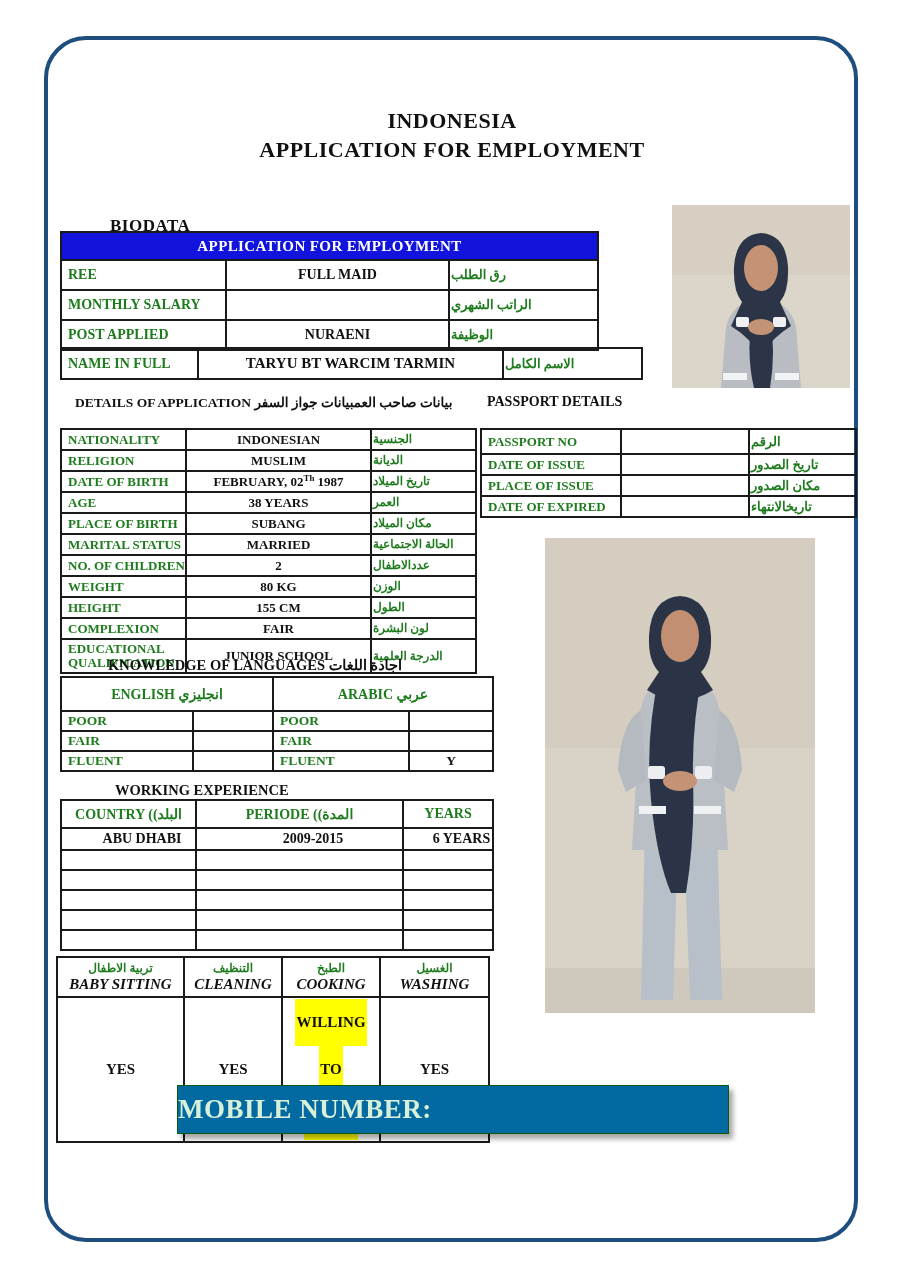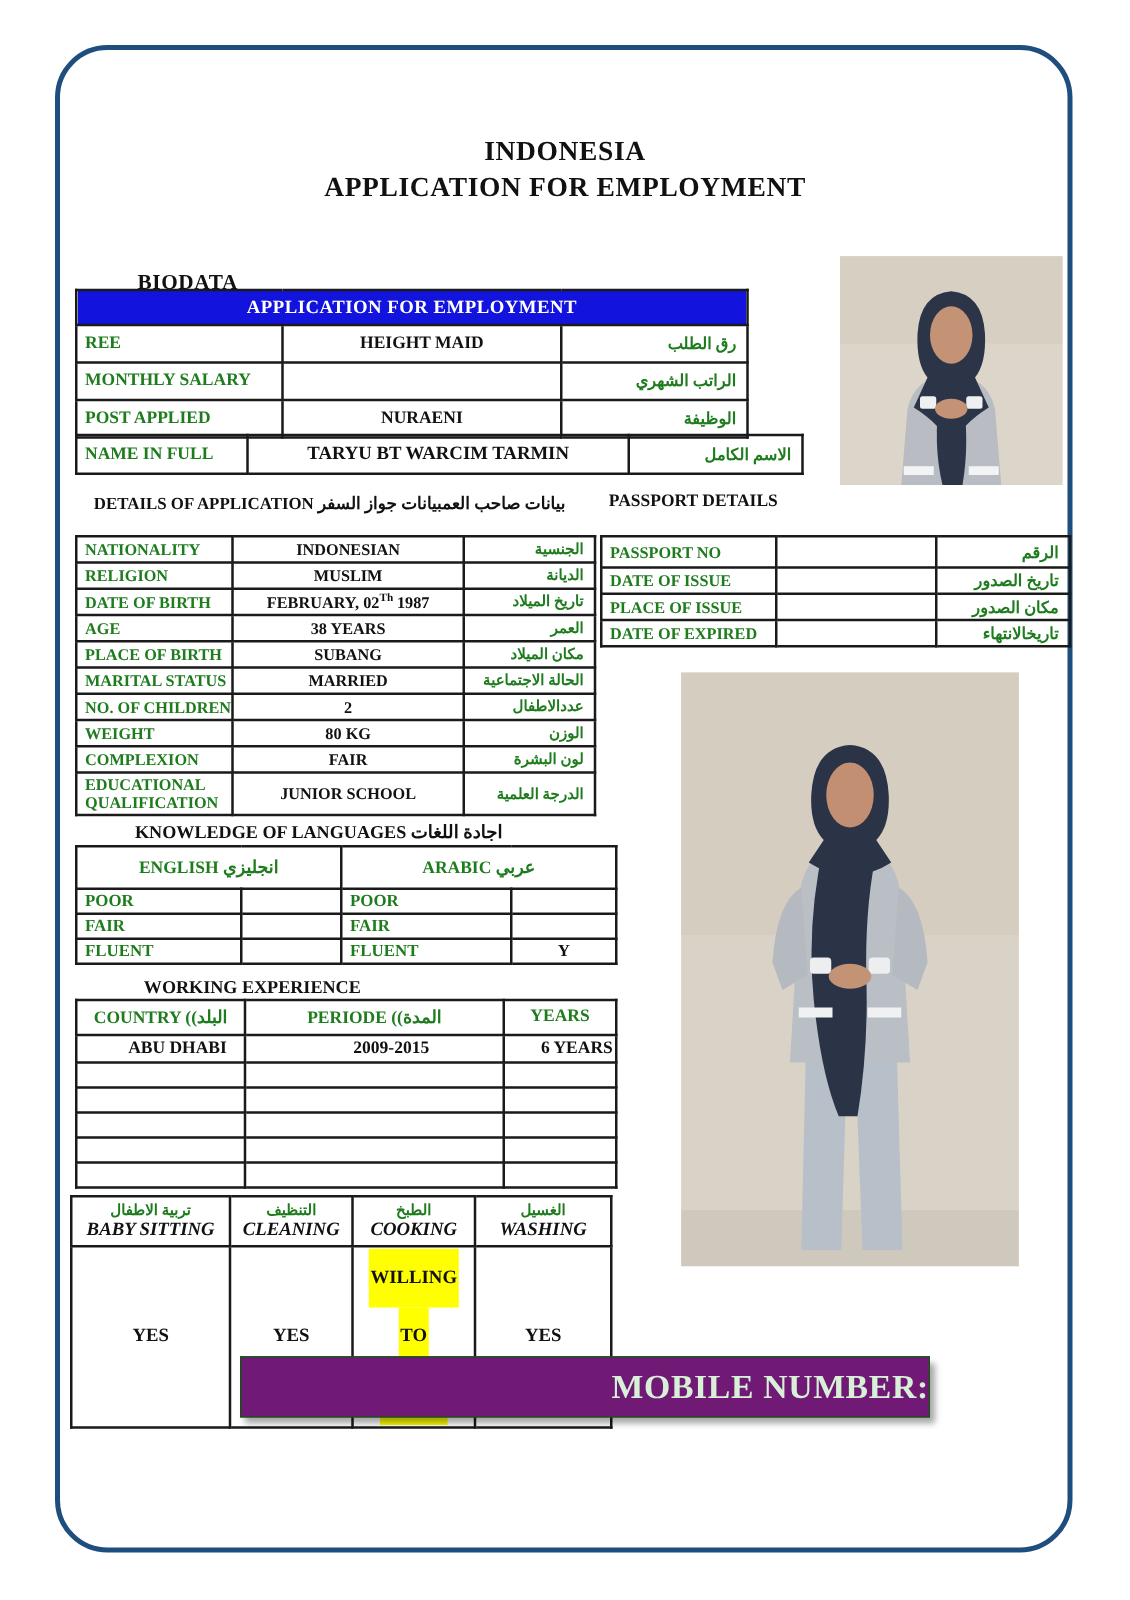--- a/index.html
+++ b/index.html
@@ -7,21 +7,21 @@
         font-family:"Liberation Serif",serif;color:#111;overflow:hidden;}
   .abs{position:absolute;}
   .frame{left:44px;top:36px;width:806px;height:1198px;border:4px solid #1d4e7e;border-radius:42px;}
   .doc-title{left:0;top:106px;width:904px;text-align:center;font-size:22px;font-weight:bold;line-height:29px;letter-spacing:.5px;}
   .biodata{left:110px;top:192px;font-size:17px;font-weight:bold;letter-spacing:.5px;margin-top:24px;}
   table{border-collapse:collapse;table-layout:fixed;}
   td,th{border:2px solid #1a1a1a;font-weight:bold;overflow:hidden;white-space:nowrap;}
   .green{color:#1e7c1e;}
   .lab{color:#1e7c1e;text-align:left;padding-left:6px;font-size:14px;}
   .val{text-align:center;font-size:14px;color:#111;}
-  .ara{color:#1e7c1e;text-align:right;padding-right:8px;font-size:13px;direction:rtl;}
+  .ara{color:#1e7c1e;text-align:left;padding-right:8px;font-size:13px;direction:rtl;}
   
   .app-tbl{left:60px;top:231px;width:537px;}
   .app-tbl .hdr{background:#1313de;color:#fff;text-align:center;font-size:15px;height:24px;letter-spacing:.4px;}
   .app-tbl td{height:26px;}
   
   .name-tbl{left:60px;top:347px;width:581px;}
   .name-tbl td{height:27px;}
   .name-tbl .val{font-size:15px;}
   
   .sec-details{left:75px;top:394px;width:392px;text-align:left;font-size:13.5px;font-weight:bold;}
@@ -49,22 +49,22 @@
   .work-tbl td{height:16px;font-size:14px;text-align:center;padding-left:28px;}
   .work-tbl tr.data td{height:18px;}
   
   .skill-tbl{left:56px;top:956px;width:432px;border-radius:25px;}
   .skill-tbl th{height:36px;font-size:15px;text-align:center;}
   .skill-tbl th .ar-top{display:block;color:#1e7c1e;font-size:12px;line-height:14px;direction:rtl;}
   .skill-tbl th .en-bot{display:block;color:#111;font-size:15px;line-height:18px;font-style:italic;}
   .skill-tbl td{height:50px;font-size:15px;text-align:center;vertical-align:middle;}
   .hl{display:block;width:fit-content;margin:0 auto;background:#ffff00;line-height:15px;padding:16px 1px;}
   
-  .banner{left:192px;top:1085px;width:550px;height:47px;background:#701a75;border:1px solid #0b5a0b;
-          box-shadow:4px 5px 5px rgba(0,0,0,.35);display:flex;align-items:center;justify-content:flex-end;}
+  .banner{left:177px;top:1085px;width:550px;height:47px;background:#0369a1;border:1px solid #0b5a0b;
+          box-shadow:4px 5px 5px rgba(0,0,0,.35);display:flex;align-items:center;justify-content:flex-start;}
   .banner span{color:#d8f0d8;font-size:27px;font-weight:bold;letter-spacing:.5px;}
   
   .photo{background:#dbd4c8;}
   .photo-top{left:672px;top:205px;width:178px;height:183px;}
   .photo-main{left:545px;top:538px;width:270px;height:475px;}
 </style>
 </head>
 <body>
 
 <div class="page">
@@ -83,21 +83,21 @@
         <col style="width:165px">
         <col style="width:223px">
         <col style="width:149px">
       </colgroup>
     <tbody>
         <tr>
           <td colspan="3" class="hdr">APPLICATION FOR EMPLOYMENT</td>
         </tr>
     <tr>
       <td class="lab">REE</td>
-      <td class="val">HEIGHT MAID</td>
+      <td class="val">FULL MAID</td>
       <td class="ara">رق الطلب</td>
     </tr>
     <tr>
       <td class="lab">MONTHLY SALARY</td>
       <td class="val"></td>
       <td class="ara">الراتب الشهري</td>
     </tr>
     <tr>
       <td class="lab">POST APPLIED</td>
       <td class="val">NURAENI</td>
@@ -179,20 +179,25 @@
     </tr>
     <tr>
       <td class="lab">NO. OF CHILDREN</td>
       <td class="val">2</td>
       <td class="ara">عددالاطفال</td>
     </tr>
     <tr>
       <td class="lab">WEIGHT</td>
       <td class="val">80 KG</td>
       <td class="ara">الوزن</td>
+    </tr>
+    <tr>
+      <td class="lab">HEIGHT</td>
+      <td class="val">155 CM</td>
+      <td class="ara">الطول</td>
     </tr>
     <tr>
       <td class="lab">COMPLEXION</td>
       <td class="val">FAIR</td>
       <td class="ara">لون البشرة</td>
     </tr>
     <tr class="tall">
       <td class="lab">EDUCATIONAL QUALIFICATION</td>
       <td class="val">JUNIOR SCHOOL</td>
       <td class="ara">الدرجة العلمية</td>

